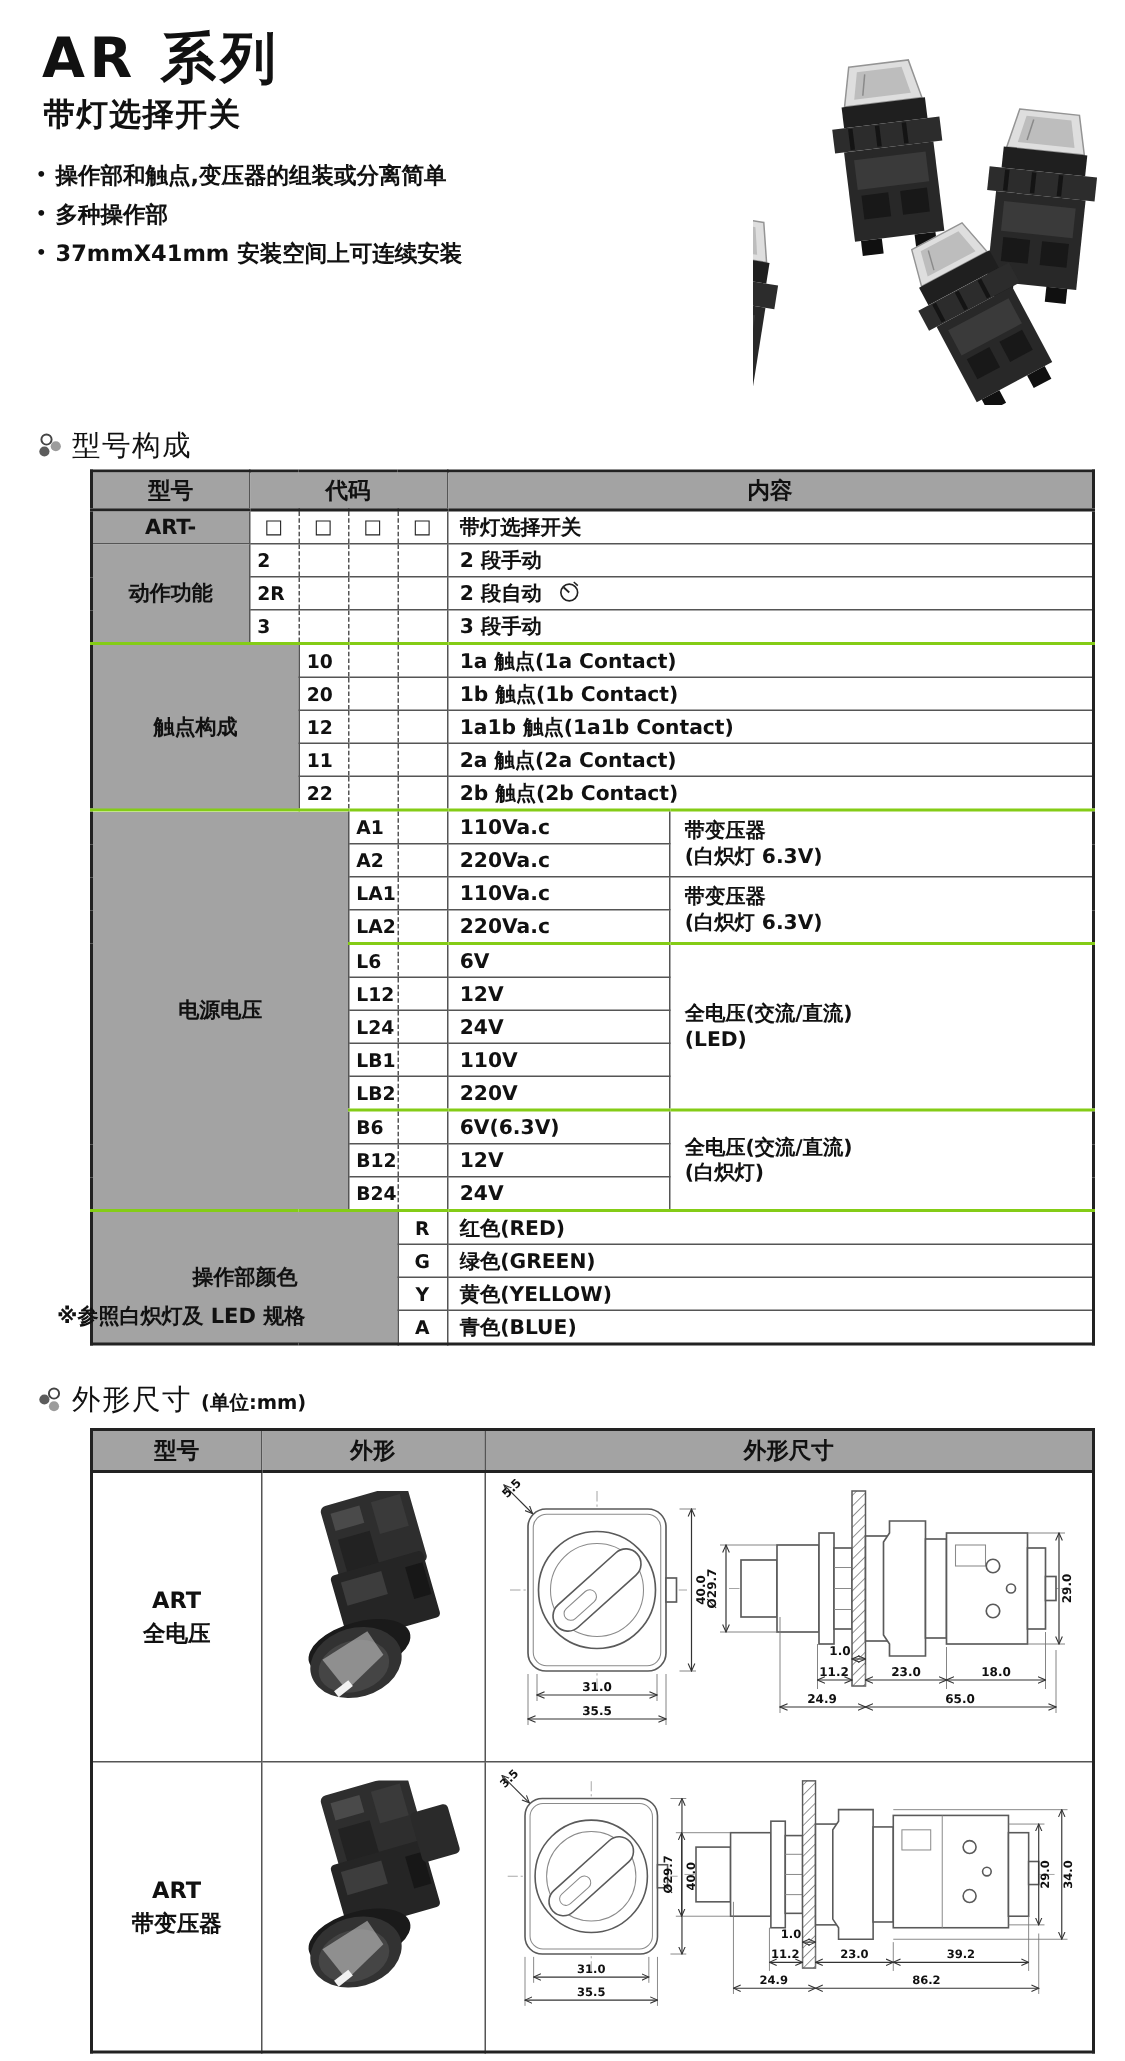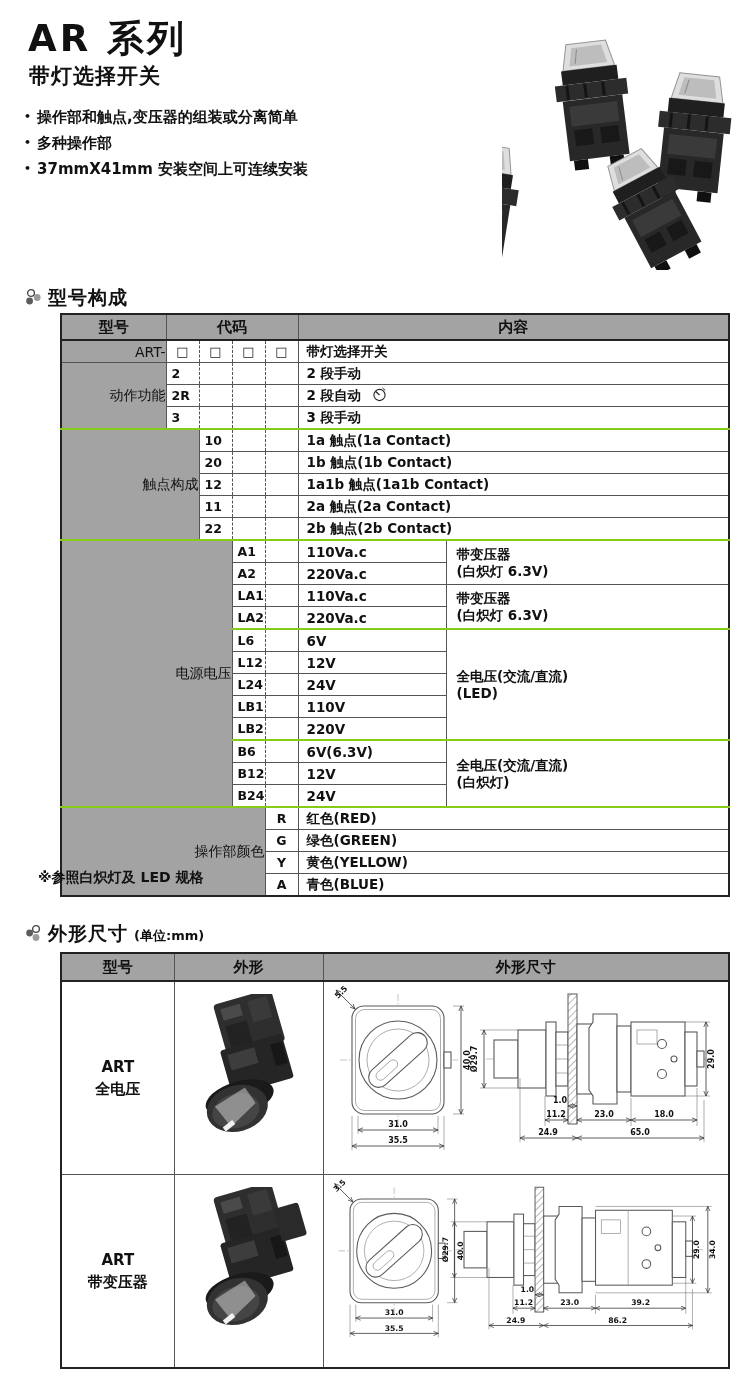--- a/index.html
+++ b/index.html
@@ -8,32 +8,32 @@
   .abs{position:absolute;}
   
   #title{top:14px;left:28px;font-size:37px;font-weight:700;letter-spacing:3px;}
   #subtitle{top:62px;left:29px;font-size:21px;font-weight:700;letter-spacing:1px;}
   #bullets{top:104px;left:24px;width:480px;list-style:none;margin:0;padding:0;}
   #bullets li{font-size:15px;font-weight:700;line-height:26px;white-space:nowrap;}
   #bullets li::before{content:"\2022";font-size:11px;vertical-align:2px;margin-right:6px;}
   #photo{top:8px;left:502px;width:246px;height:262px;overflow:hidden;}
   
   .sec-head{display:flex;align-items:flex-end;gap:6px;}
-  .sec-head .txt{font-size:19px;font-weight:700;letter-spacing:1px;line-height:1;}
+  .sec-head .txt{font-size:19px;font-weight:400;letter-spacing:1px;line-height:1;}
   .sec-head .unit{font-size:13px;font-weight:700;line-height:1;padding-bottom:1px;}
   #sec1-head{top:288px;left:25px;}
   #sec2-head{top:924px;left:25px;}
   
   table{border-collapse:collapse;table-layout:fixed;}
   #t1{top:313px;left:60px;width:668px;}
   #t2{top:952px;left:60px;width:668px;}
   td{border:1px solid #555;padding:0;height:21px;overflow:hidden;}
   #t1 td.hd{height:24px;font-size:15px;font-weight:700;text-align:center;border-bottom:2px solid #222;}
   .gray{background:#a3a3a3;}
-  td.lbl{font-size:14px;font-weight:400;text-align:right;}
+  td.lbl{font-size:14px;font-weight:700;text-align:center;}
   td.code{font-size:12.5px;font-weight:700;padding-left:5px;}
   td.codec{font-size:12.5px;font-weight:700;text-align:center;}
   td.box{font-size:13px;text-align:center;color:#222;}
   td.ct{font-size:13.5px;font-weight:600;padding-left:8px;white-space:nowrap;}
   td.desc{font-size:13.5px;font-weight:600;padding-left:10px;line-height:17px;white-space:nowrap;}
   td.dsh-l{border-left:1px dashed #555;}
   td.dsh-r{border-right:1px dashed #555;}
   tr.tk td{border-top:2px solid #84cc16;}
   table{border:2px solid #222;}
   #note1{top:869px;left:38px;font-size:14px;font-weight:700;}

